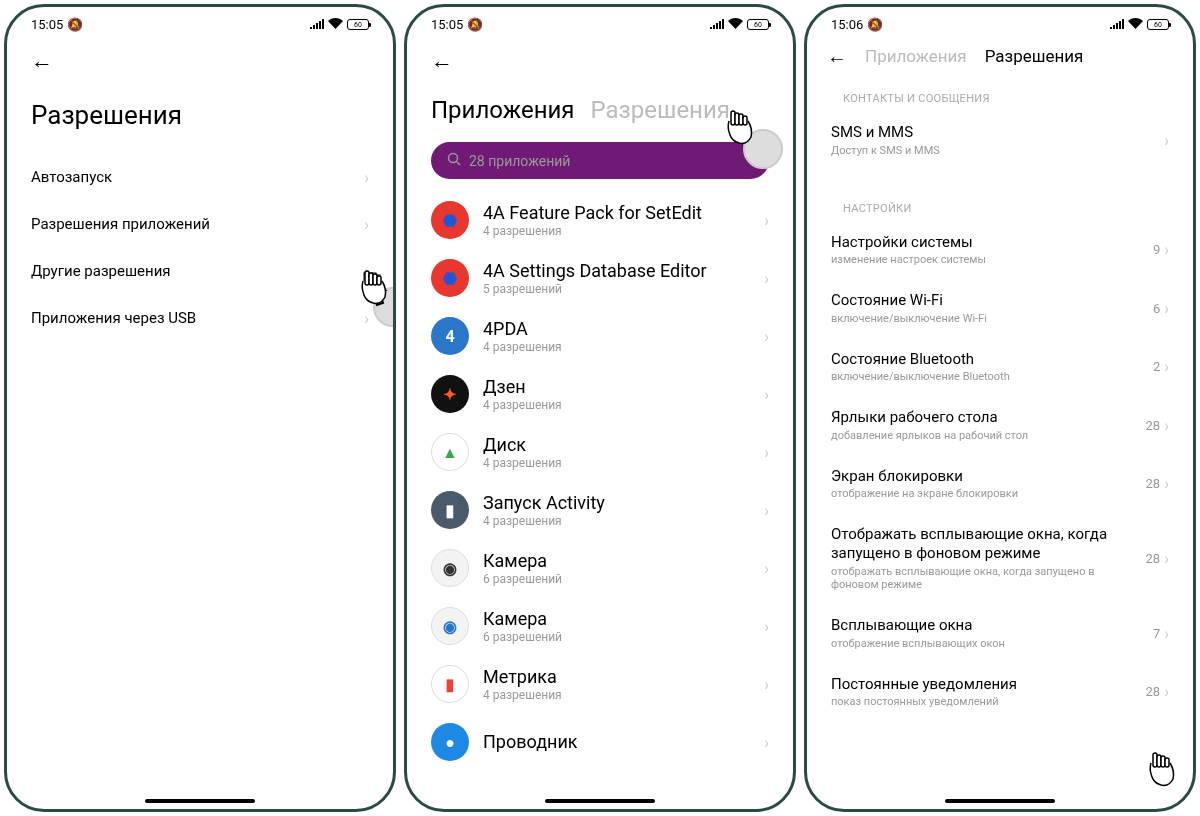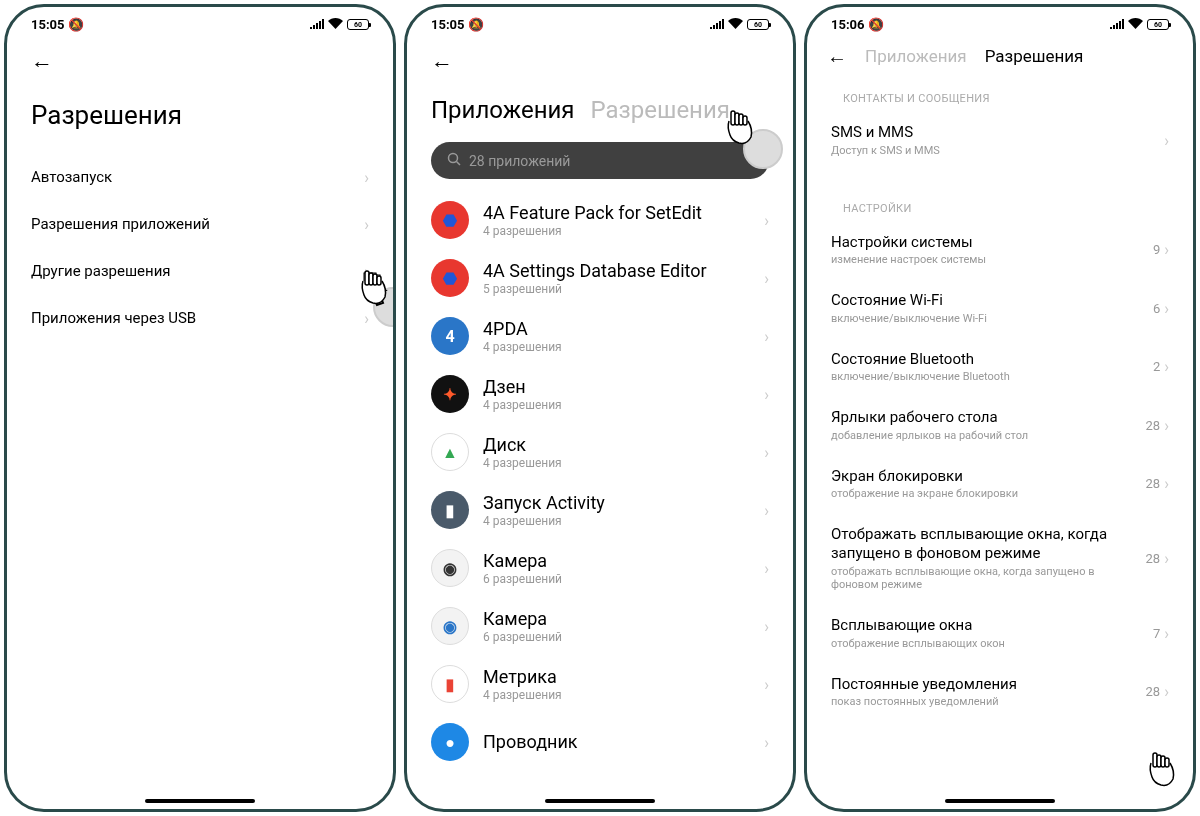--- a/index.html
+++ b/index.html
@@ -22,21 +22,21 @@
     background: #fff;
     display: flex;
     flex-direction: column;
   }
   .statusbar {
     display: flex;
     justify-content: space-between;
     align-items: center;
     padding: 10px 24px 4px;
     font-size: 13px;
-    font-weight: 700;
+    font-weight: 400;
     color: #000;
   }
   .status-left { display: flex; align-items: center; gap: 4px; }
   .status-right { display: flex; align-items: center; gap: 4px; }
   .bell-off { font-size: 13px; }
   .signal, .wifi { display: inline-block; }
   .battery {
     border: 1px solid #000;
     border-radius: 3px;
     width: 22px;
@@ -87,21 +87,21 @@
     display: flex;
     gap: 16px;
     padding: 14px 24px 10px;
     font-size: 24px;
     align-items: baseline;
   }
   .tab-active { color: #000; font-weight: 400; }
   .tab-inactive { color: #bbb; font-weight: 400; }
   .searchbar {
     margin: 8px 24px 12px;
-    background: #404040;
+    background: #701a75;
     border-radius: 22px;
     padding: 10px 16px;
     display: flex;
     align-items: center;
     gap: 8px;
     color: #999;
     font-size: 14px;
   }
   .search-icon { font-size: 14px; }
   .app-row {

